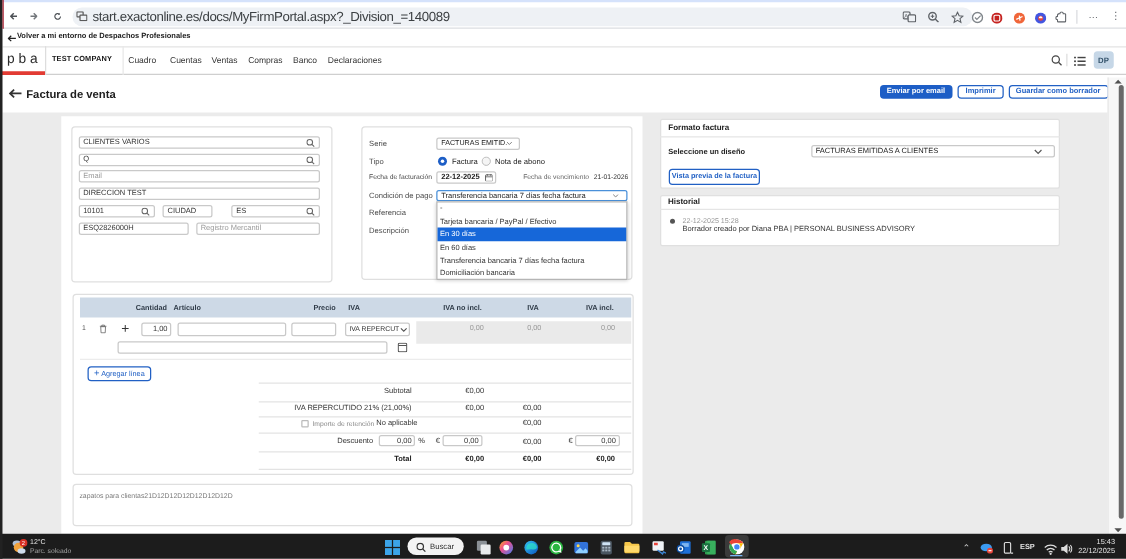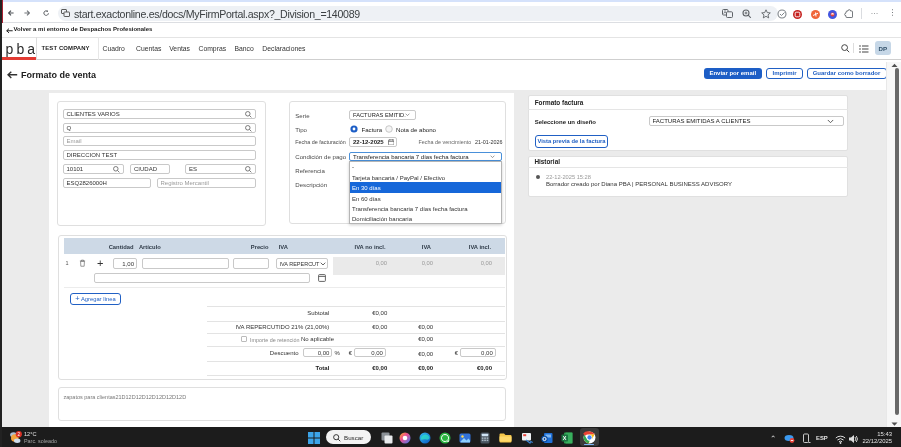--- a/index.html
+++ b/index.html
@@ -78,21 +78,21 @@
 
 <div class="abs" style="left:1.5px;top:23.5px;width:899.5px;height:13.7px;background:#fff;"></div>
 <svg class="ic" style="left:6px;top:28px;" width="7" height="5.5" viewBox="0 0 7 5.5">
     <path d="M6.7 2.75 H0.8 M3 0.6 L0.7 2.75 L3 4.9" stroke="#222" stroke-width="1" fill="none"></path>
   </svg>
 <div class="abs" style="left:13.5px;top:26.4px;font-size:6px;font-weight:bold;color:#1a1a1a;">Volver a mi entorno de Despachos Profesionales</div>
 
 <div class="abs" style="left:1.5px;top:37.2px;width:899.5px;height:23px;background:#fff;border-top:1px solid #e4e4e4;border-bottom:1px solid #cfcfcf;"></div>
 <div class="abs" style="left:35.5px;top:37.2px;width:1px;height:23px;background:#ddd;"></div>
 <div class="abs" style="left:97.5px;top:37.2px;width:1px;height:23px;background:#e7e7e7;"></div>
-<div class="abs" style="left:5.5px;top:41px;font-size:14px;color:#2b2b2b;letter-spacing:3.1px;">pba</div>
+<div class="abs" style="left:5.5px;top:41px;font-size:11px;color:#2b2b2b;letter-spacing:3.1px;">pba</div>
 <div class="abs" style="left:0;top:57.4px;width:36.2px;height:2.2px;background:#e23b33;z-index:5;"></div>
 <div class="abs" style="left:41.5px;top:45px;font-size:5.9px;font-weight:bold;color:#1a1a1a;letter-spacing:0.15px;">TEST COMPANY</div>
 <div class="abs" style="left:102.6px;top:44.6px;font-size:6.8px;color:#333;">Cuadro</div>
 <div class="abs" style="left:136px;top:44.6px;font-size:6.8px;color:#333;">Cuentas</div>
 <div class="abs" style="left:169.2px;top:44.6px;font-size:6.8px;color:#333;">Ventas</div>
 <div class="abs" style="left:198.5px;top:44.6px;font-size:6.8px;color:#333;">Compras</div>
 <div class="abs" style="left:234.4px;top:44.6px;font-size:6.8px;color:#333;">Banco</div>
 <div class="abs" style="left:262.3px;top:44.6px;font-size:6.8px;color:#333;">Declaraciones</div>
 <svg class="ic" style="left:841px;top:44px;" width="9" height="9" viewBox="0 0 9 9">
     <circle cx="3.6" cy="3.6" r="2.9" fill="none" stroke="#444" stroke-width="1"></circle>
@@ -105,21 +105,21 @@
     <circle cx="1" cy="7" r="0.8" fill="#444"></circle>
     <path d="M3 1 h6.5 M3 4 h6.5 M3 7 h6.5" stroke="#444" stroke-width="1.1"></path>
   </svg>
 <div class="abs" style="left:874.5px;top:41px;width:16.5px;height:14px;background:#c6d7e7;border-radius:3px;"></div>
 <div class="abs" style="left:874.5px;top:44.5px;width:16.5px;text-align:center;font-size:6.2px;font-weight:bold;color:#33526b;">DP</div>
 
 <div class="abs" style="left:1.5px;top:60.4px;width:885px;height:29.1px;background:#fff;"></div>
 <svg class="ic" style="left:7px;top:71.2px;" width="10.5" height="7.6" viewBox="0 0 10.5 7.6">
     <path d="M10.2 3.8 H1.2 M4.3 0.7 L1 3.8 L4.3 6.9" stroke="#333" stroke-width="1.4" fill="none"></path>
   </svg>
-<div class="abs" style="left:21px;top:69.8px;font-size:9px;font-weight:600;color:#202020;">Formato de venta</div>
+<div class="abs" style="left:21px;top:69.8px;font-size:9px;font-weight:600;color:#202020;">Factura de venta</div>
 <div class="abs" style="left:704px;top:68px;width:57.5px;height:10.8px;background:#1d5ec6;border-radius:3px;color:#fff;font-size:6px;font-weight:bold;text-align:center;line-height:10.8px;">Enviar por email</div>
 <div class="abs" style="left:766px;top:68px;width:37px;height:10.8px;background:#fff;border:1px solid #2160c4;border-radius:3px;color:#2160c4;font-size:6px;font-weight:bold;text-align:center;line-height:9.5px;">Imprimir</div>
 <div class="abs" style="left:806.5px;top:68px;width:80px;height:10.8px;background:#fff;border:1px solid #2160c4;border-radius:3px;color:#2160c4;font-size:6px;font-weight:bold;text-align:center;line-height:9.5px;">Guardar como borrador</div>
 
 <div class="abs" style="left:1.5px;top:89.5px;width:885px;height:337.5px;background:#ebebeb;"></div>
 
 <div class="abs" style="left:49px;top:93px;width:465px;height:334px;background:#fff;"></div>
 
 <div class="abs" style="left:57px;top:100.5px;width:208.5px;height:125.5px;border:1px solid #dfdfdf;border-radius:3px;background:#fff;"></div>
 <div class="inp" style="left:62.5px;top:109px;width:193px;height:10px;">CLIENTES VARIOS</div>

